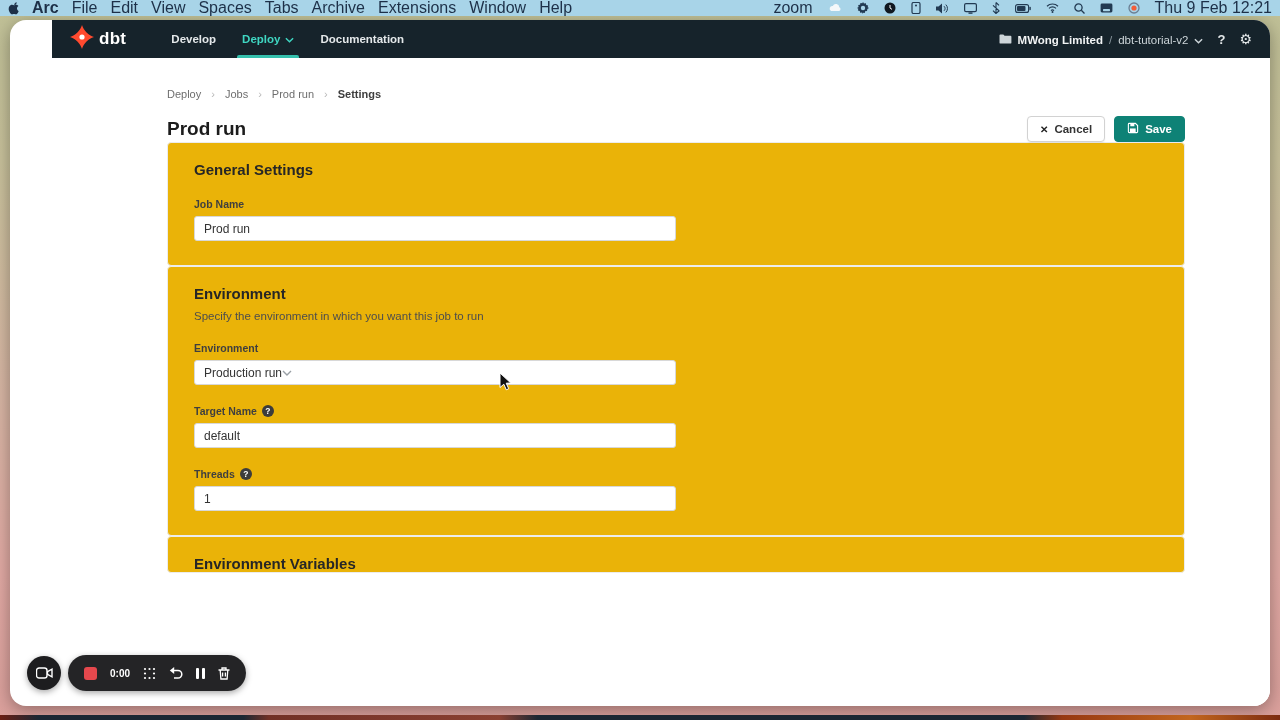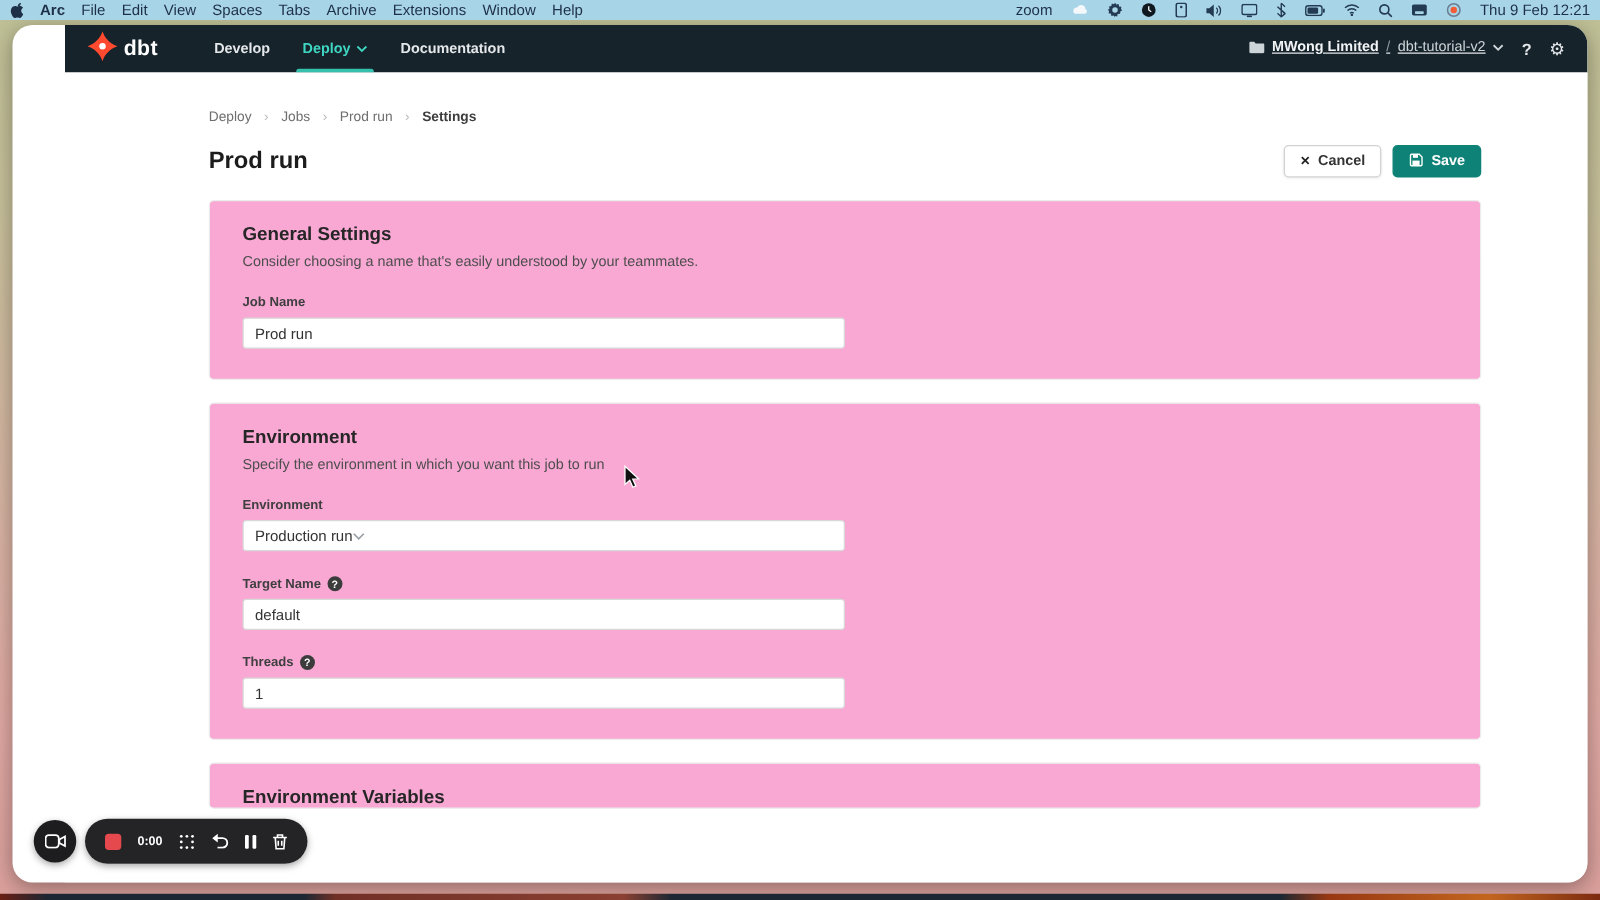--- a/index.html
+++ b/index.html
@@ -7,21 +7,21 @@
   body {
     font-family:"Liberation Sans", sans-serif;
     background:linear-gradient(180deg,#bfc096 0%,#c9c29c 22%,#d8b6a4 55%,#e2aaa4 80%,#dba09c 100%);
     position:relative;
   }
 
   
   .menubar {
     position:absolute; top:0; left:0; right:0; height:16px;
     background:#a8d4e8; display:flex; align-items:center; justify-content:space-between;
-    padding:0 8px; font-size:12px; color:#1d3048; z-index:40;
+    padding:0 8px; font-size:16px; color:#1d3048; z-index:40;
   }
   .mb-left { display:flex; align-items:center; gap:13px; }
   .mb-left .mi { cursor:default; white-space:nowrap; }
   .mi-bold { font-weight:700; }
   .mb-right { display:flex; align-items:center; gap:15px; }
   .mb-right svg { display:block; }
   .mb-clock { white-space:nowrap; }
   .apple-icon svg { display:block; margin-top:1px; }
 
   
@@ -41,21 +41,21 @@
   .brand { display:flex; align-items:center; gap:5px; margin-right:32px; }
   .brand-text { color:#fff; font-size:17px; font-weight:700; letter-spacing:.3px; }
   .nav-item { position:relative; height:100%; display:flex; align-items:center; gap:5px;
     padding:0 13px; font-size:11.5px; font-weight:600; color:#e4e8ea; cursor:pointer; }
   .nav-item.active { color:#3fd6c2; }
   .nav-item.active::after {
     content:""; position:absolute; left:8px; right:8px; bottom:0; height:3px;
     background:#35c0ad; border-radius:2px 2px 0 0;
   }
   .nav-right { display:flex; align-items:center; gap:14px; color:#e4e8ea; }
-  .acct-group { display:flex; align-items:flex-start; gap:6px; font-size:11.5px; cursor:pointer;text-decoration:underline; }
+  .acct-group { display:flex; align-items:flex-end; gap:6px; font-size:11.5px; cursor:pointer; }
   .acct-name { color:#f2f4f5; font-weight:700; }
   .acct-sep { color:#8d9aa1; }
   .proj-name { color:#cdd5d9; }
   .nav-help { font-size:13px; font-weight:700; color:#e4e8ea; cursor:pointer; }
   .nav-gear { font-size:14px; color:#e4e8ea; cursor:pointer; line-height:1; }
 
   
   .page { height:calc(100% - 38px); background:#fff; position:relative; overflow:hidden; }
   .container { width:1018px; margin-left:115px; }
 
@@ -68,22 +68,22 @@
   .title-row { display:flex; align-items:center; justify-content:space-between; margin-top:16px; }
   .page-title { font-size:19px; font-weight:700; color:#1c1c1c; }
   .btn-group { display:flex; gap:9px; }
   .btn { display:flex; align-items:center; gap:6px; height:26px; padding:0 12px;
     border-radius:4px; font-size:11.5px; font-weight:600; cursor:pointer; }
   .btn-cancel { background:#fff; border:1px solid #d2d2d2; color:#333;
     box-shadow:0 1px 2px rgba(0,0,0,.06); }
   .btn-cancel .x { font-size:10px; font-weight:700; color:#222; }
   .btn-save { background:#0e8276; border:1px solid #0e8276; color:#fff; }
 
-  .card { background:#f9a8d4; border:1px solid #ececec; border-radius:4px;
-    padding:18px 26px 24px; margin-top:18px; }
+  .card { background:#eab308; border:1px solid #ececec; border-radius:4px;
+    padding:18px 26px 24px; }
   .card-heading { font-size:15px; font-weight:700; color:#262626; }
   .card-desc { font-size:11.5px; color:#4d4d4d; margin-top:8px; }
   .field { margin-top:20px; }
   .field-label { display:flex; align-items:center; gap:5px;
     font-size:10.5px; font-weight:600; color:#3f3f3f; margin-bottom:6px; }
   .help-dot { width:12px; height:12px; border-radius:50%; background:#3c3c3c; color:#fff;
     font-size:8.5px; font-weight:700; display:flex; align-items:center; justify-content:center;
     cursor:pointer; }
   .text-input { width:482px; height:25px; border:1px solid #d8d8d8; border-radius:3px;
     background:#fff; font-family:"Liberation Sans",sans-serif; font-size:12px; color:#333;
@@ -291,21 +291,20 @@
                   <rect x="3.2" y="7" width="6.2" height="4" fill="#fff"></rect>
                 </svg>
             </span>
             <span>Save</span>
           </div>
         </div>
       </div>
 
       <div class="card">
         <div class="card-heading">General Settings</div>
-        <div class="card-desc">Consider choosing a name that's easily understood by your teammates.</div>
         <div class="field">
           <div class="field-label">Job Name</div>
           <input class="text-input" type="text" value="Prod run" style="">
         </div>
       </div>
 
       <div class="card">
         <div class="card-heading">Environment</div>
         <div class="card-desc">Specify the environment in which you want this job to run</div>
 

